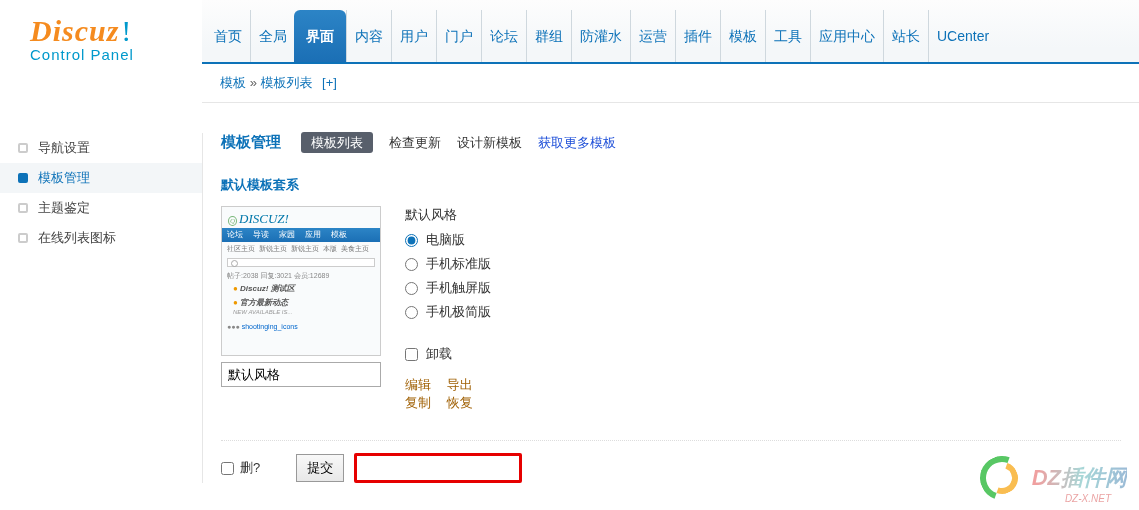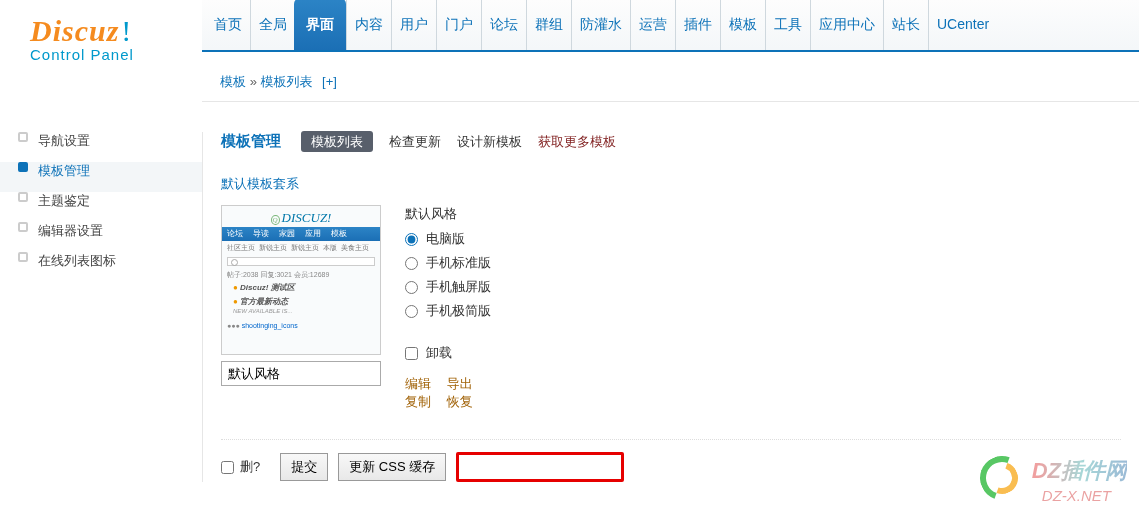--- a/index.html
+++ b/index.html
@@ -6,52 +6,52 @@
 body { font-family: "Microsoft YaHei", Tahoma, Arial, sans-serif; font-size: 13px; color: #333; background: #fff; width: 1139px; height: 510px; overflow: hidden; position: relative; }
 a { text-decoration: none; }
 
 
 .header { display: flex; align-items: flex-start; }
 .logo-wrap { width: 202px; padding: 14px 0 0 30px; }
 .logo-main { font-family: Georgia, serif; font-size: 30px; font-weight: bold; font-style: italic; color: #F58B1F; letter-spacing: 1px; }
 .logo-main .bang { color: #0099CC; font-style: normal; font-weight: normal; margin-left: 2px; }
 .logo-sub { color: #0099CC; font-size: 15px; letter-spacing: 1px; margin-top: -2px; font-family: "Trebuchet MS", Arial, sans-serif; }
 
-.topnav { flex: 1; display: flex; border-bottom: 2px solid #0D72B8; height: 52px; align-items: flex-end; background: linear-gradient(#fdfdfd,#f4f7f9 48px,#f4f7f9); }
+.topnav { flex: 1; display: flex; border-bottom: 2px solid #0D72B8; height: 64px; align-items: flex-end; background: linear-gradient(#fdfdfd,#f4f7f9 48px,#f4f7f9); }
 .topnav-item { color: #0D72B8; padding: 0 8px; height: 52px; line-height: 52px; font-size: 14px; border-left: 1px solid #cfd8de; }
 .topnav-item:first-child { border-left: none; padding-left: 12px; }
 .topnav-item.active { background: linear-gradient(#2C84C6,#1B6FB5); color: #fff; border-radius: 6px 6px 0 0; border-left: none; margin-left: -1px; padding: 0 12px; font-weight: bold; }
 
 
 .crumb { margin-left: 202px; border-bottom: 1px solid #e6e6e6; padding: 10px 18px; color: #666; }
 .crumb a { color: #0D72B8; }
 .crumb .plus { color: #0D72B8; margin-left: 6px; }
 
 
 .layout { display: flex; margin-top: 30px; }
 .side { width: 202px; padding-left: 18px; }
-.side-item { display: flex; align-items: flex-start; height: 30px; color: #444; cursor: pointer; }
+.side-item { display: flex; align-items: center; height: 30px; color: #444; cursor: pointer; }
 .side-item .dot { width: 10px; height: 10px; border: 2px solid #ccc; border-radius: 2px; margin-right: 10px; display: inline-block; }
 .side-item.active { background: #f3f6f8; color: #0D72B8; margin-left: -18px; padding-left: 18px; }
 .side-item.active .dot { border-color: #0D72B8; background: #0D72B8; position: relative; }
 .side-item.active .dot::after { content:''; position:absolute; right:-3px; top:2px; width:5px; height:5px; border-right:2px solid #fff; border-top:2px solid #fff; transform:rotate(45deg) scale(.6); display:none; }
 
 .main { flex: 1; border-left: 1px solid #e6e6e6; padding: 0 18px; }
 .tabs { display: flex; align-items: center; gap: 16px; margin-bottom: 24px; }
 .tabs .hd { color: #0D72B8; font-weight: bold; font-size: 15px; margin-right: 4px; }
 .tab { color: #333; }
 .tab.pill { background: #585F6B; color: #fff; padding: 3px 10px; border-radius: 3px; }
-.tab.red { color: #7f1d1d; }
-
-.section-title { color: #0D72B8; font-weight: normal; margin-bottom: 12px; }
+.tab.red { color: #1d4ed8; }
+
+.section-title { color: #0D72B8; font-weight: bold; margin-bottom: 12px; }
 
 .tpl-row { display: flex; gap: 24px; }
 .thumb-col { width: 160px; }
 .thumb { width: 160px; height: 150px; border: 1px solid #ccc; background: #f9fbfc; font-size: 8px; line-height: 1; position: relative; overflow: hidden; }
-.thumb .tlogo { color: #0077aa; font-style: italic; font-family: Georgia, serif; font-size: 13px; padding: 5px 6px 3px; text-align: center; }
+.thumb .tlogo { color: #0077aa; font-style: italic; font-family: Georgia, serif; font-size: 13px; padding: 5px 6px 3px; }
 .thumb .tnav { display:flex; background: linear-gradient(#2C84C6,#1B6FB5); }
 .thumb .tnav span { color:#fff; font-size:8px; padding:3px 5px; }
 .thumb .tsub { display:flex; gap:4px; padding:3px 5px; color:#777; font-size:7px; flex-wrap:wrap;}
 .thumb .tsearch { margin:3px 5px; border:1px solid #ccc; height:9px; background:#fff; position:relative;}
 .thumb .tsearch::before{content:'';position:absolute;left:3px;top:1px;width:5px;height:5px;border:1px solid #aaa;border-radius:50%;}
 .thumb .tstats{font-size:7px;color:#888;padding:2px 5px;}
 .thumb .tblock{margin:4px 11px;font-size:8px;color:#555;font-style:italic;}
 .thumb .tfoot{font-size:7px;color:#888;padding:4px 5px;}
 .thumb .tfoot .ta{color:#06c;}
 .name-input { width: 160px; margin-top: 6px; padding: 4px 6px; border: 1px solid #aaa; font-size: 13px; }
@@ -59,29 +59,29 @@
 .options { }
 .opt-title { margin-bottom: 6px; }
 .radio-row, .check-row { display: flex; align-items: center; gap: 8px; margin-bottom: 4px; line-height: 20px; }
 .radio-row input, .check-row input { accent-color: #0D72B8; }
 .check-row { margin-top: 22px; }
 .links { margin-top: 12px; }
 .links a { color: #a16207; margin-right: 12px; }
 
 .actions { display: flex; align-items: center; gap: 10px; margin-top: 28px; border-top: 1px dotted #ddd; padding-top: 12px; }
 .del { display: flex; align-items: center; gap: 6px; margin-right: 10px; }
-.btn { background: linear-gradient(#f8f8f8,#e8e8e8); border: 1px solid #999; padding: 4px 10px; font-size: 13px; cursor: pointer; font-family: inherit; }
+.btn { background: linear-gradient(#f8f8f8,#e8e8e8); border: 1px solid #999; padding: 4px 10px; font-size: 13px; cursor: pointer; font-family: inherit; margin-left: 16px; }
 .redbox { border: 3px solid #E60000; width: 168px; height: 30px; border-radius: 2px; }
 
-.wm { position: absolute; right: 12px; bottom: 10px; display: flex; gap: 8px; opacity: .85; }
+.wm { position: absolute; right: 12px; bottom: 10px; display: flex; align-items: center; gap: 8px; opacity: .85; }
 .wm-logo { width: 44px; height: 44px; position: relative; }
 .wm-logo::before { content:''; position:absolute; inset:0; border-radius:50%; border:6px solid #3BBE4A; border-right-color:transparent; border-bottom-color:transparent; transform: rotate(-25deg);}
 .wm-logo::after { content:''; position:absolute; inset:6px; border-radius:50%; border:6px solid #F9B233; border-left-color:transparent; border-top-color:transparent; transform: rotate(-25deg);}
 .wm-text { font-family: "SimHei", sans-serif; font-size: 22px; font-weight: bold; font-style: italic; background: linear-gradient(90deg,#d33,#d33 5%,#4aa,#2a6da8); -webkit-background-clip: text; background-clip: text; color: transparent; opacity: .55; }
-.wm-sub { position:absolute; right: 28px; bottom: 6px; font-size: 15px; font-style: italic; color: #d66; opacity:.6; }
+.wm-sub { position:absolute; right: 28px; bottom: 6px; font-size: 10px; font-style: italic; color: #d66; opacity:.6; }
 </style>
 </head>
 <body>
 
 <div class="header">
   <div class="logo-wrap">
     <div class="logo-main"><span>Discuz</span><span class="bang">!</span></div>
     <div class="logo-sub">Control Panel</div>
   </div>
   <div class="topnav" id="topnav">
@@ -117,24 +117,20 @@
         <span class="dot"></span>
         <span>导航设置</span>
       </div>
       <div class="side-item active">
         <span class="dot"></span>
         <span>模板管理</span>
       </div>
       <div class="side-item">
         <span class="dot"></span>
         <span>主题鉴定</span>
-      </div>
-      <div class="side-item">
-        <span class="dot"></span>
-        <span>编辑器设置</span>
       </div>
       <div class="side-item">
         <span class="dot"></span>
         <span>在线列表图标</span>
       </div>
     </div>
 
   <div class="main">
     <div class="tabs">
       <span class="hd">模板管理</span>
@@ -206,21 +202,20 @@
         </div>
       </div>
     </div>
 
     <div class="actions">
       <label class="del">
         <input type="checkbox" style="">
         <span>删?</span>
       </label>
       <button class="btn">提交</button>
-      <button class="btn">更新 CSS 缓存</button>
       <div class="redbox"></div>
     </div>
   </div>
 </div>
 
 <div class="wm">
   <div class="wm-logo"></div>
   <div class="wm-text">DZ插件网</div>
 </div>
 <div class="wm-sub">DZ-X.NET</div>

